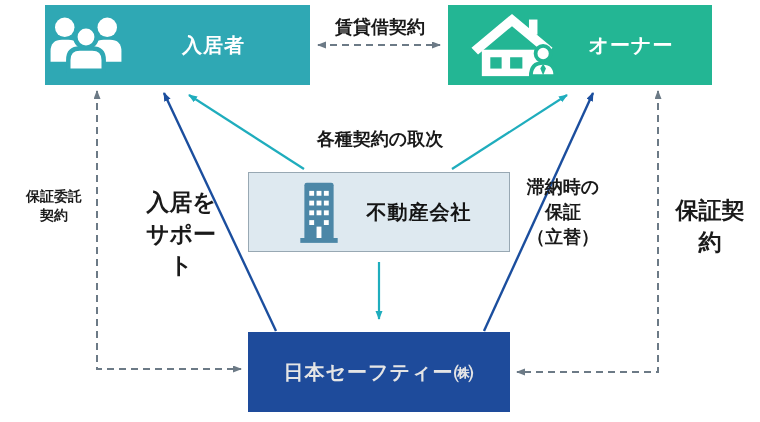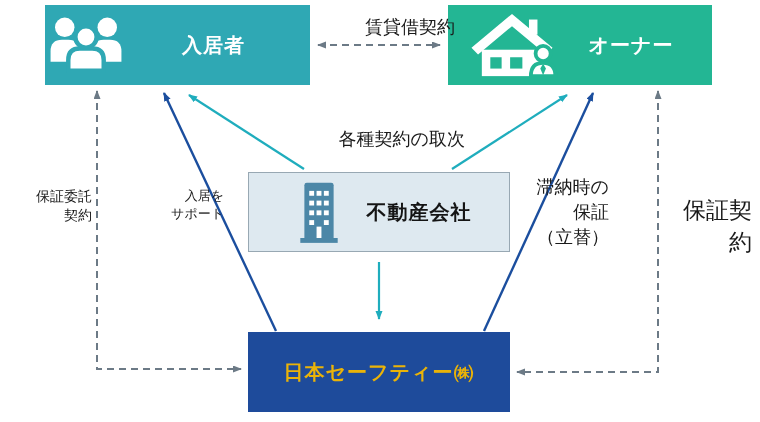--- a/index.html
+++ b/index.html
@@ -43,37 +43,37 @@
   .box-agency {
     left: 248px; top: 172px; width: 262px; height: 80px;
     background: var(--agency-bg);
     border: 1px solid var(--agency-border);
     color: #141414;
     padding-left: 44px; padding-right: 16px;
   }
   .box-guarantor {
     left: 248px; top: 332px; width: 262px; height: 80px;
     background: var(--guarantor-bg);
-    color: #eab308;
+    color: #e5e5e5;
     justify-content: center;
   }
   .icon { display: flex; align-items: center; justify-content: center; }
   .lbl {
     position: absolute;
     color: var(--label-text);
     font-size: 18px;
-    font-weight: 400;
-    text-align: right;
+    font-weight: 700;
+    text-align: center;
     white-space: pre-line;
     line-height: 1.38;
   }
   .lbl-lease      { left: 305px; top: 15px;  width: 150px; }
   .lbl-brokerage  { left: 295px; top: 127px; width: 170px; }
   .lbl-consignment{ left: 16px;   top: 187px; width: 76px;  font-size: 14px; }
-  .lbl-support    { left: 138px; top: 187px; width: 86px;  font-size: 13px; }
+  .lbl-support    { left: 138px; top: 187px; width: 86px;  font-size: 23px; }
   .lbl-delinquency{ left: 517px; top: 175px; width: 92px;  font-size: 18px; }
   .lbl-guarantee  { left: 668px; top: 195px; width: 84px;  font-size: 23px; }
   svg.arrows {
     position: absolute;
     left: 0; top: 0;
     pointer-events: none;
   }
   .mk-gray { fill: var(--arrow-gray); }
   .mk-teal { fill: var(--arrow-teal); }
   .mk-navy { fill: var(--arrow-navy); }

